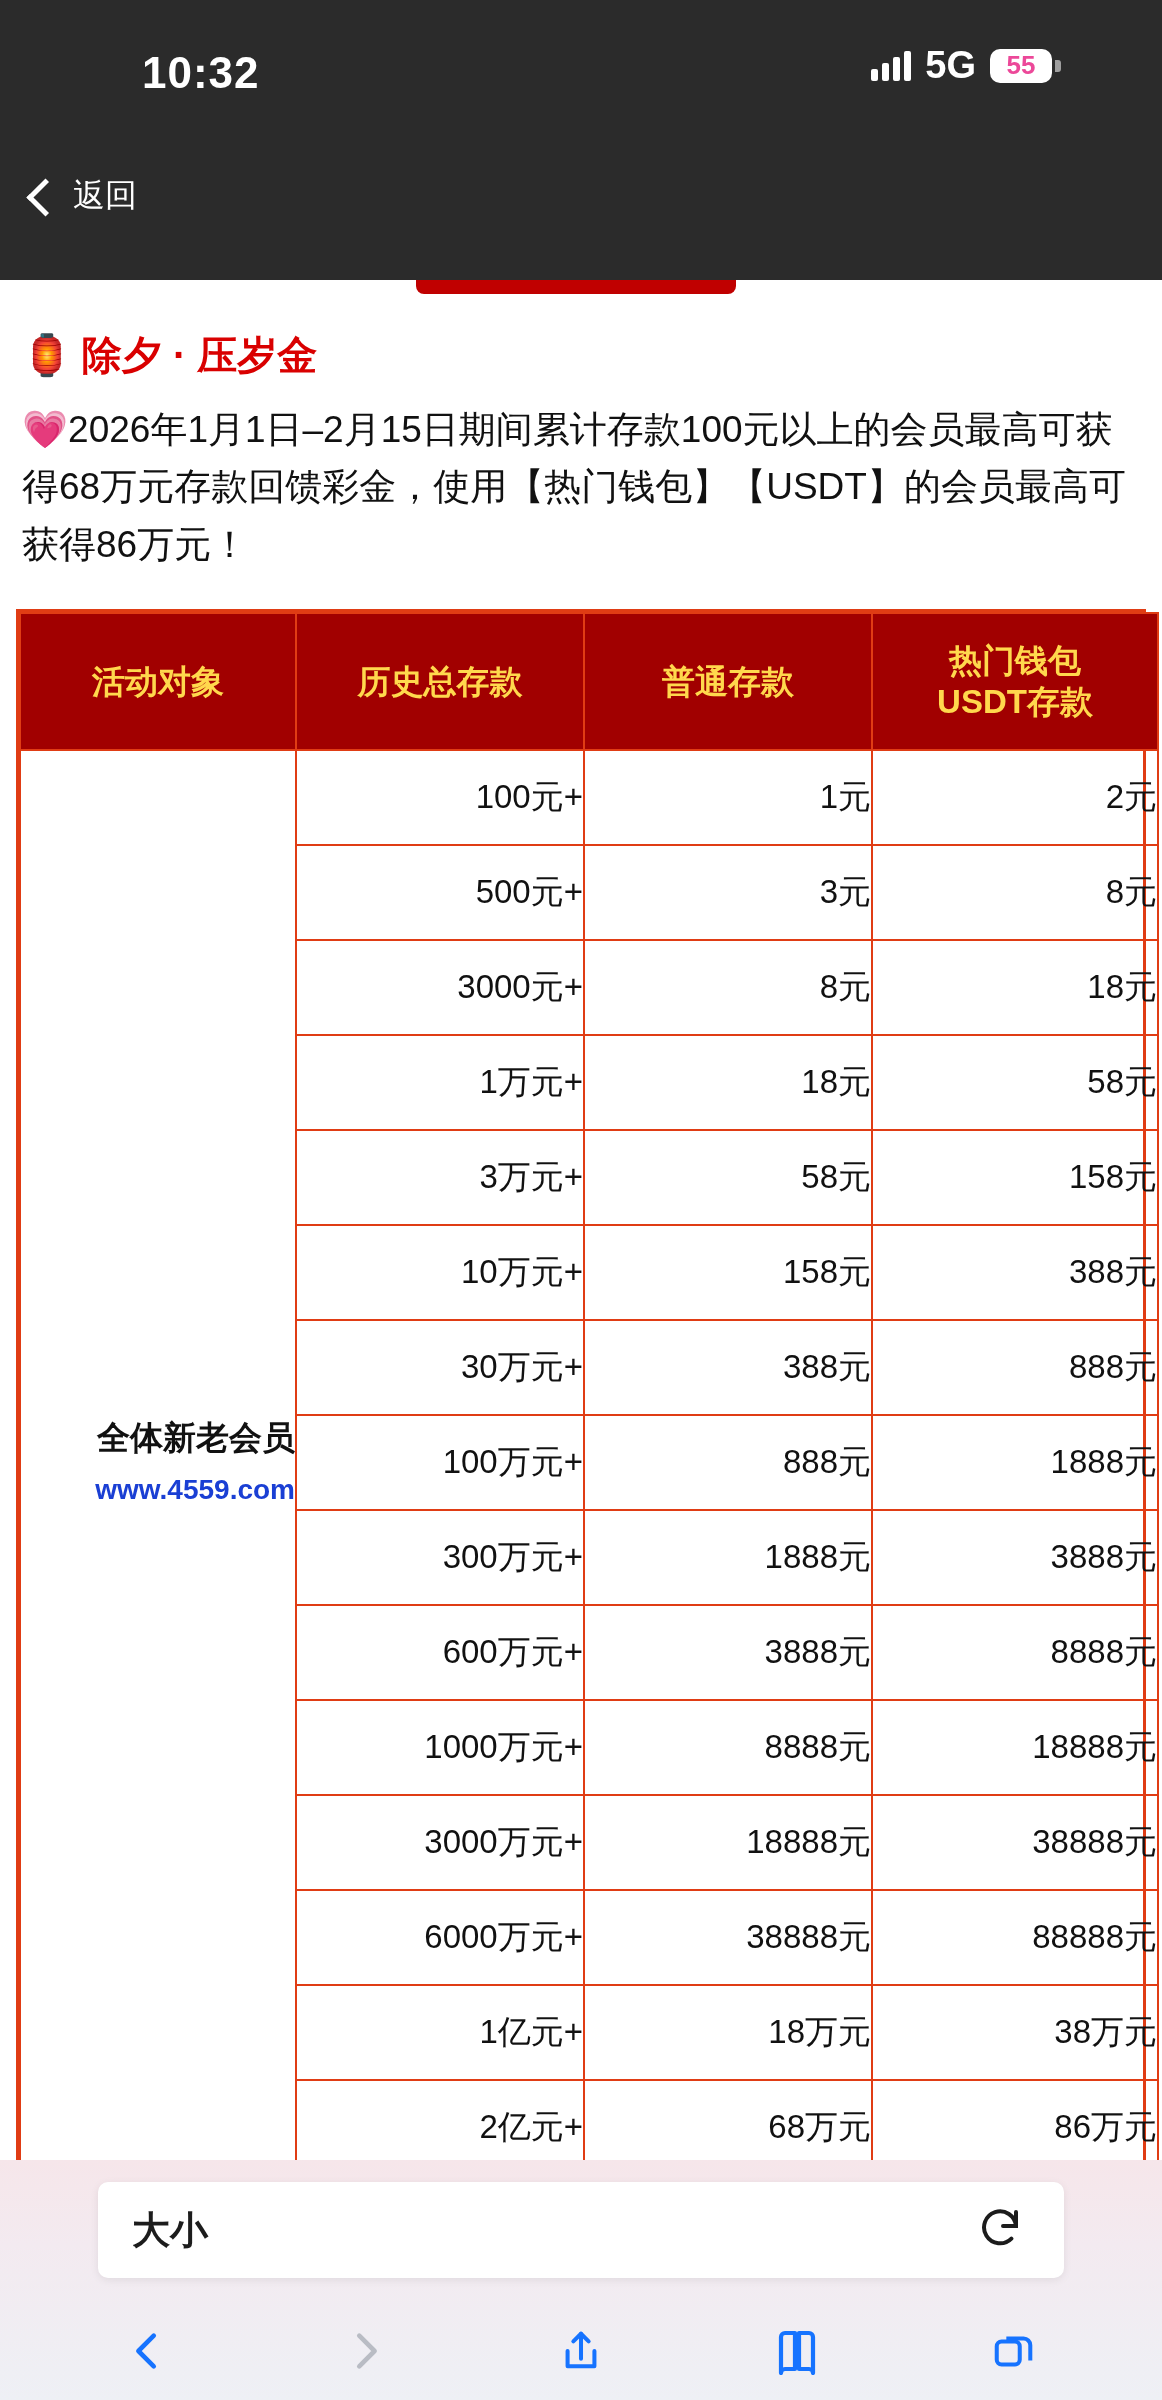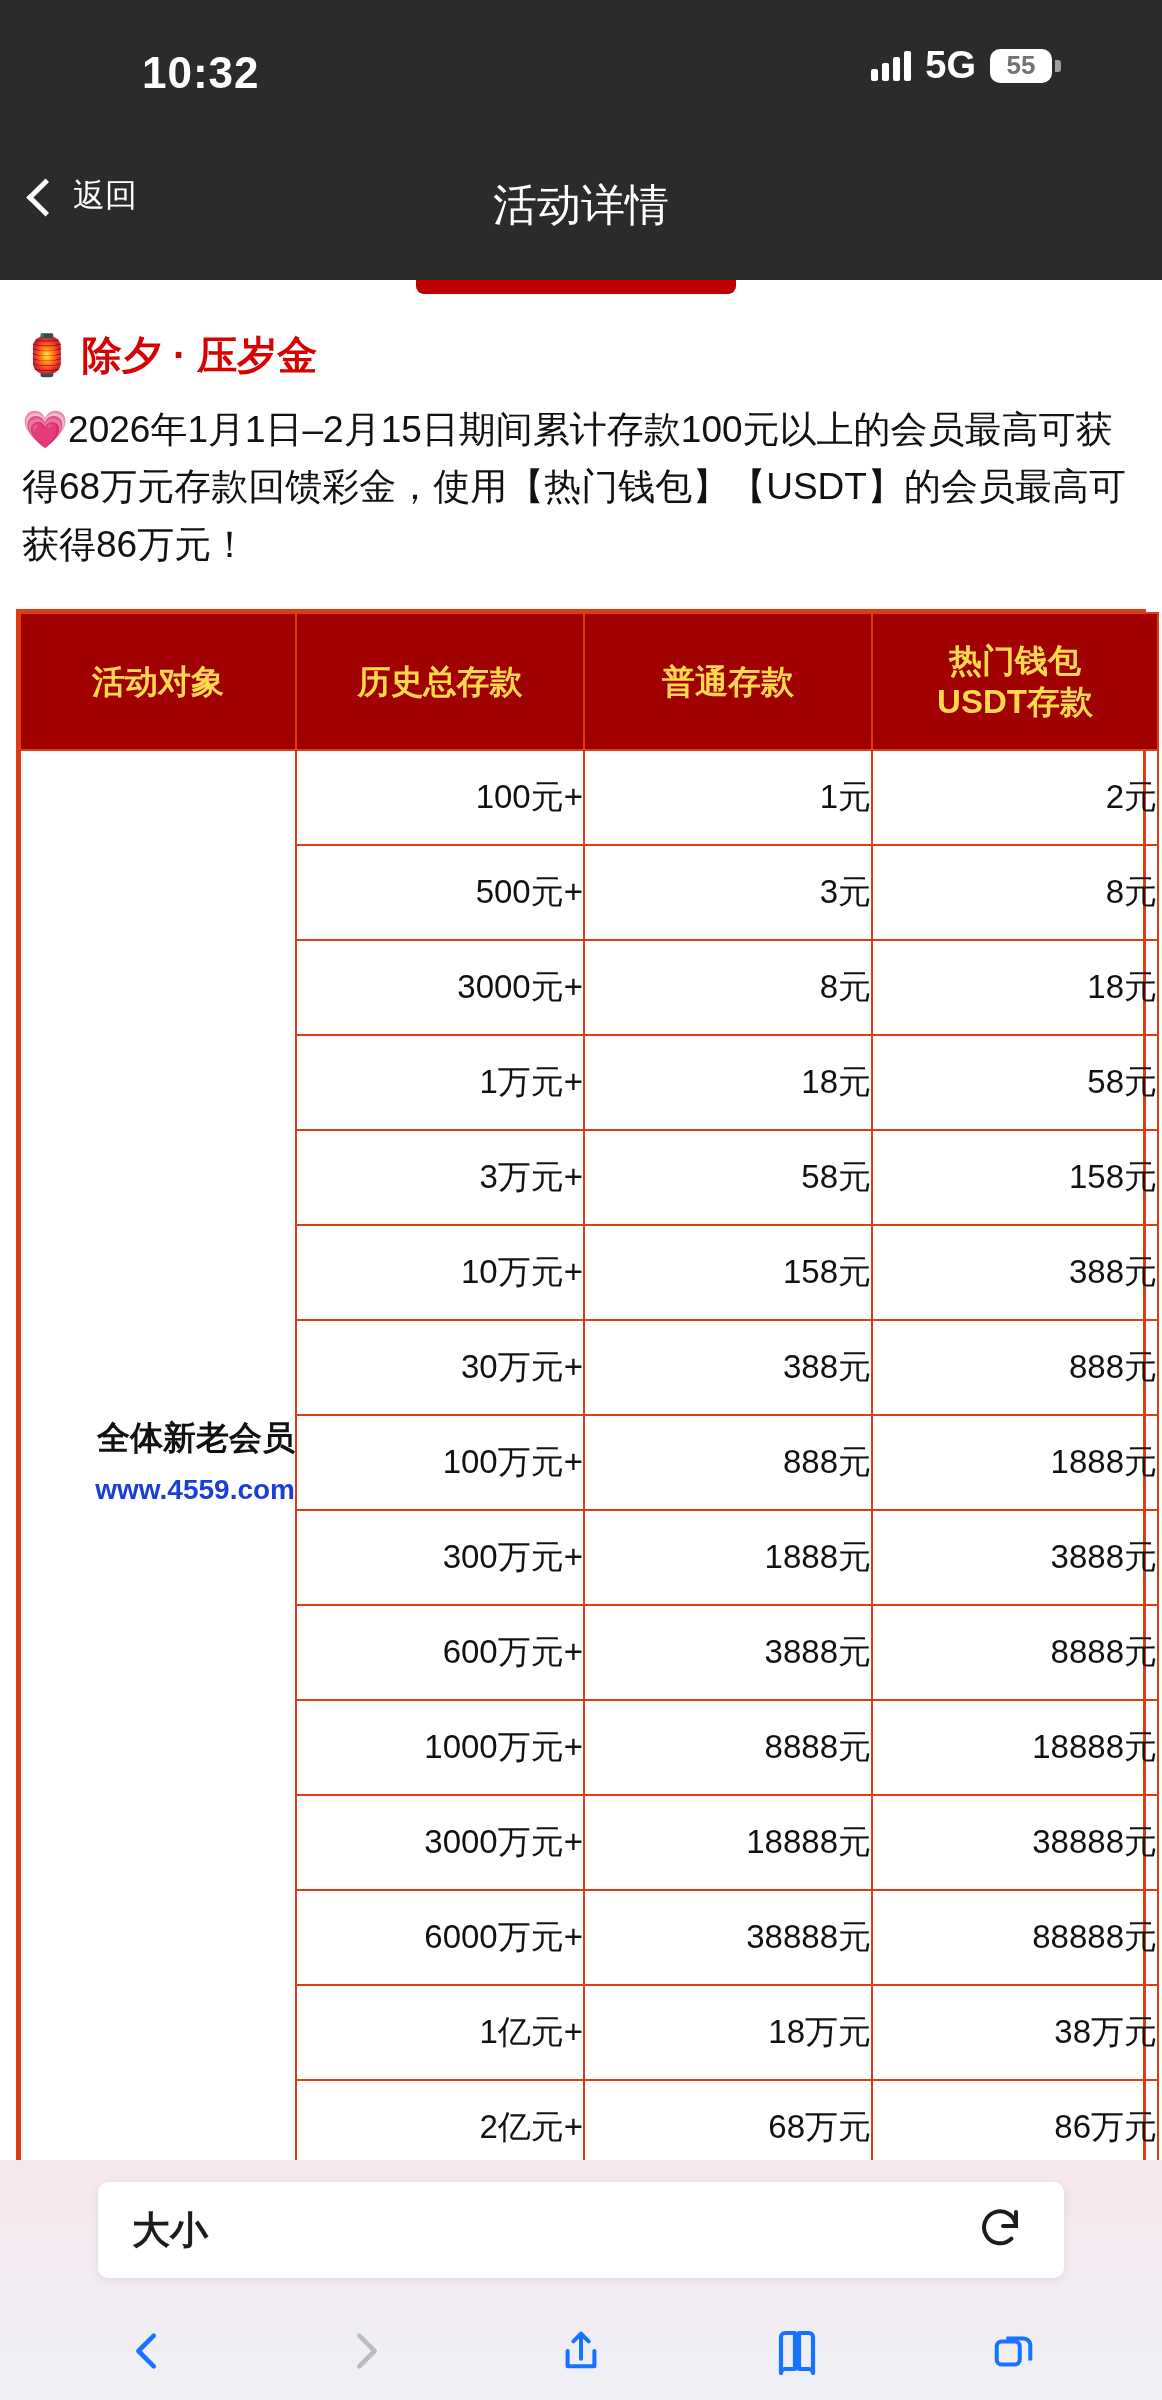--- a/index.html
+++ b/index.html
@@ -63,21 +63,21 @@
     position: relative;
     width: 62px;
     height: 34px;
     border-radius: 10px;
     background: #ffffff;
     display: flex;
     align-items: center;
     justify-content: center;
   }
   .battery .pct {
-    color: #737373;
+    color: #ec4899;
     font-size: 26px;
     font-weight: bold;
   }
   .battery::after {
     content: "";
     position: absolute;
     right: -9px;
     top: 11px;
     width: 6px;
     height: 12px;
@@ -303,21 +303,20 @@
       <span class="pct">55</span>
     </span>
   </div>
 </div>
 
 <div class="nav-bar">
   <div class="nav-back">
     <span class="chev-left"></span>
     <span class="nav-back-label">返回</span>
   </div>
-  <div class="nav-title">活动详情</div>
 </div>
 
 <div class="page">
   <div class="red-stub"></div>
 
   <div class="headline">
     <span class="emoji">🏮</span>
     <span>除夕 · 压岁金</span>
   </div>
 

